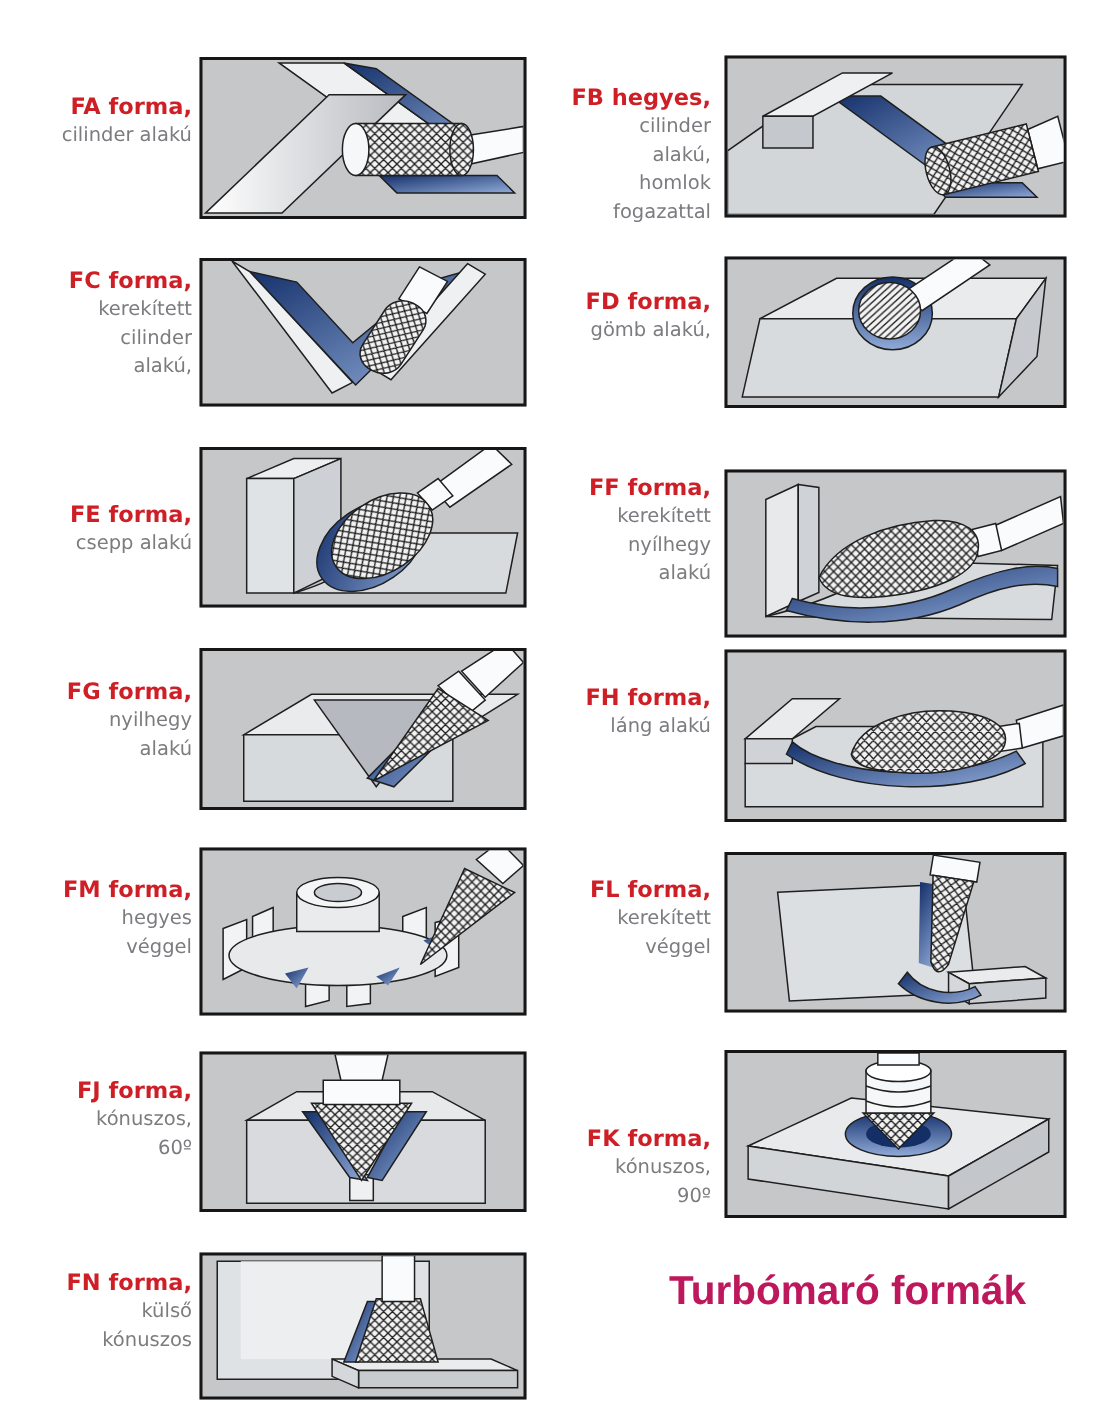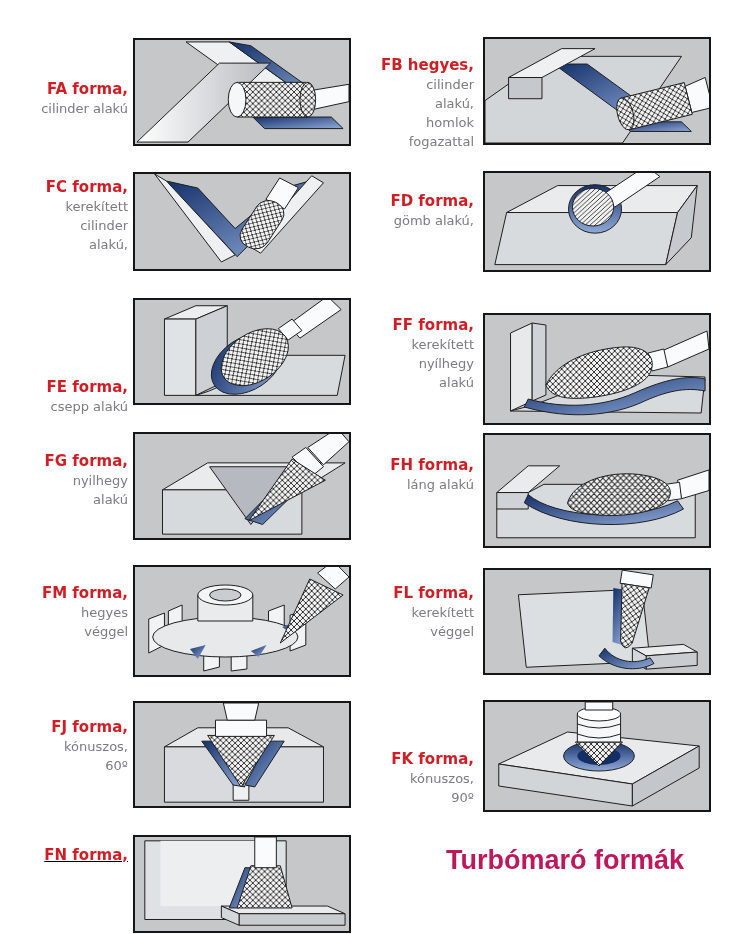--- a/index.html
+++ b/index.html
@@ -36,21 +36,21 @@
     <stop offset="0" stop-color="#14306a"></stop>
         <stop offset="1" stop-color="#90aad8"></stop>
   </linearGradient>
   <linearGradient id="stl" x1="0" y1="0" x2="1" y2="0">
     <stop offset="0" stop-color="#ffffff"></stop>
         <stop offset="1" stop-color="#b7babf"></stop>
   </linearGradient>
  </defs>
 </svg>
 
-<div class="lbl" style="left:2px;top:80px;width:126px;text-align:right;">
+<div class="lbl" style="left:2px;top:62px;width:126px;text-align:right;">
   <div class="code">FA forma,</div>
   <div class="desc">cilinder alakú</div>
 </div>
 <div class="panel" style="left:133px;top:38px;width:218px;height:108px;">
  <svg viewBox="0 0 218 108" preserveAspectRatio="none">
   <polygon points="52,2 96,2 178,62 134,62" fill="#eef0f2" stroke="#1f1f1f"></polygon>
   <polygon points="96,2 118,6 200,66 178,62" fill="url(#blu)" stroke="#1f1f1f"></polygon>
   <polygon points="2,106 86,24 138,24 54,106" fill="url(#stl)" stroke="#1f1f1f"></polygon>
   <polygon points="120,80 200,80 212,92 132,92" fill="url(#blu)" stroke="#1f1f1f"></polygon>
   <polygon points="182,52 218,46 218,64 182,72" fill="#fafbfc" stroke="#1f1f1f"></polygon>
@@ -108,21 +108,21 @@
  <svg viewBox="0 0 228 108" preserveAspectRatio="none">
   <polygon points="22,44 74,14 216,14 196,44" fill="#e9ebed" stroke="#1f1f1f"></polygon>
   <polygon points="22,44 196,44 184,102 10,102" fill="#d8dbde" stroke="#1f1f1f"></polygon>
   <polygon points="196,44 216,14 210,72 184,102" fill="#c6c9cd" stroke="#1f1f1f"></polygon>
   <circle cx="112" cy="40" r="27" fill="url(#bluV)" stroke="#1f1f1f"></circle>
   <polygon points="120,24 164,-8 178,4 132,38" fill="#fafbfc" stroke="#1f1f1f"></polygon>
   <circle cx="110" cy="38" r="21" fill="url(#hatch)" stroke="#1f1f1f"></circle>
  </svg>
 </div>
 
-<div class="lbl" style="left:2px;top:334px;width:126px;margin-top:44px;">
+<div class="lbl" style="left:2px;top:334px;width:126px;">
   <div class="code">FE forma,</div>
   <div class="desc">csepp alakú</div>
 </div>
 <div class="panel" style="left:133px;top:298px;width:218px;height:107px;">
  <svg viewBox="0 0 218 108" preserveAspectRatio="none">
   <polygon points="30,20 62,6 94,6 62,20" fill="#eceef0" stroke="#1f1f1f"></polygon>
   <polygon points="30,20 62,20 62,100 30,100" fill="#e0e3e6" stroke="#1f1f1f"></polygon>
   <polygon points="62,20 94,6 94,84 62,100" fill="#cdd0d4" stroke="#1f1f1f"></polygon>
   <path d="M62,100 L206,100 L214,58 L150,58 Q120,60 104,78 Q90,92 62,100 Z" fill="#d8dbde" stroke="#1f1f1f"></path>
   <ellipse cx="114" cy="67" rx="40" ry="27" transform="rotate(-35 114 67)" fill="url(#blu)" stroke="#1f1f1f"></ellipse>
@@ -260,22 +260,24 @@
   <ellipse cx="116" cy="54" rx="22" ry="9" fill="#132f66"></ellipse>
   <polygon points="92,40 140,40 116,64" fill="url(#mesh)" stroke="#1f1f1f"></polygon>
   <rect x="94" y="12" width="44" height="28" fill="#f6f7f8" stroke="#1f1f1f"></rect>
   <path d="M94,22 Q116,30 138,22" fill="none" stroke="#1f1f1f"></path>
   <path d="M94,32 Q116,40 138,32" fill="none" stroke="#1f1f1f"></path>
   <ellipse cx="116" cy="12" rx="22" ry="7" fill="#ffffff" stroke="#1f1f1f"></ellipse>
   <rect x="102" y="0" width="28" height="8" fill="#fafbfc" stroke="#1f1f1f"></rect>
  </svg>
 </div>
 
-<div class="lbl" style="left:2px;top:846px;width:126px;text-decoration:underline;">
+<div class="lbl" style="left:2px;top:846px;width:126px;">
   <div class="code">FN forma,</div>
+  <div class="desc">külső
+kónuszos</div>
 </div>
 <div class="panel" style="left:133px;top:835px;width:218px;height:98px;">
  <svg viewBox="0 0 218 98" preserveAspectRatio="none">
   <rect x="10" y="4" width="144" height="82" fill="#dfe2e5" stroke="#1f1f1f"></rect>
   <rect x="26" y="4" width="106" height="68" fill="#eceef0"></rect>
   <polygon points="88,72 196,72 214,80 106,80" fill="#e9ebec" stroke="#1f1f1f"></polygon>
   <polygon points="106,80 214,80 214,92 106,92" fill="#c9ccce" stroke="#1f1f1f"></polygon>
   <polygon points="88,72 106,80 106,92 88,84" fill="#d5d8db" stroke="#1f1f1f"></polygon>
   <polygon points="112,32 120,32 106,74 96,74" fill="url(#blu)" stroke="#1f1f1f"></polygon>
   <polygon points="118,30 148,30 160,74 104,74" fill="url(#mesh)" stroke="#1f1f1f"></polygon>

